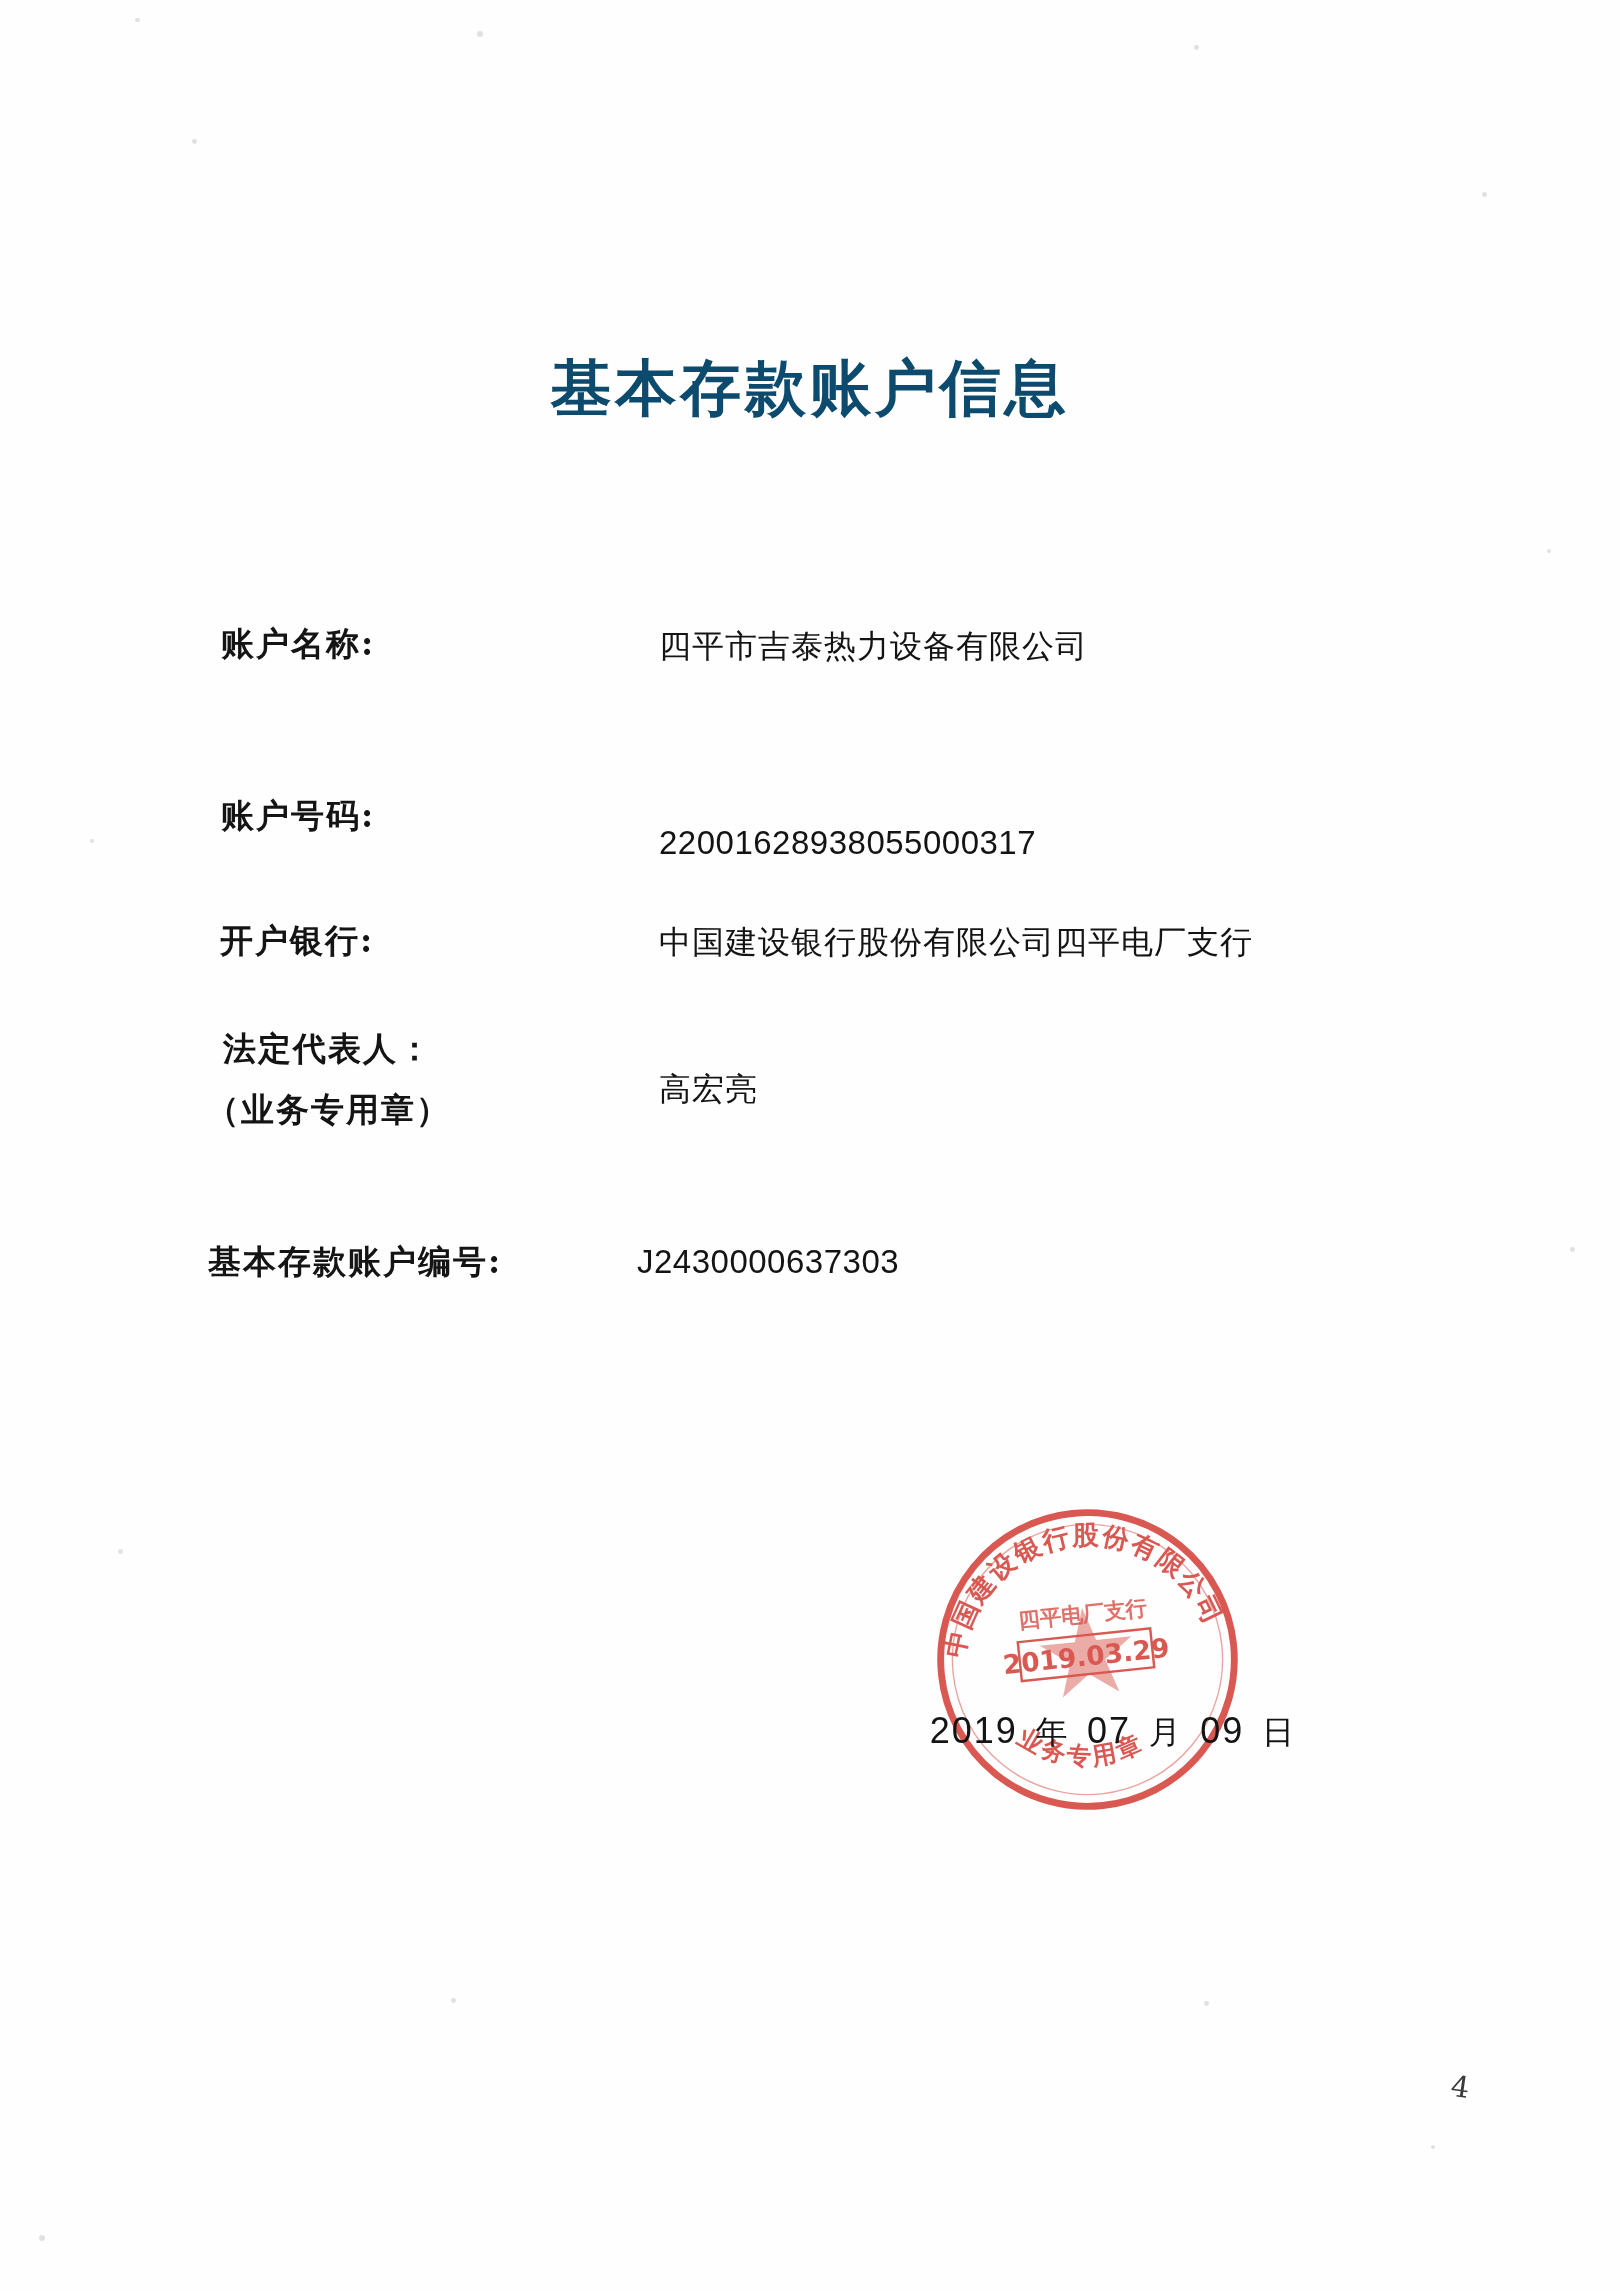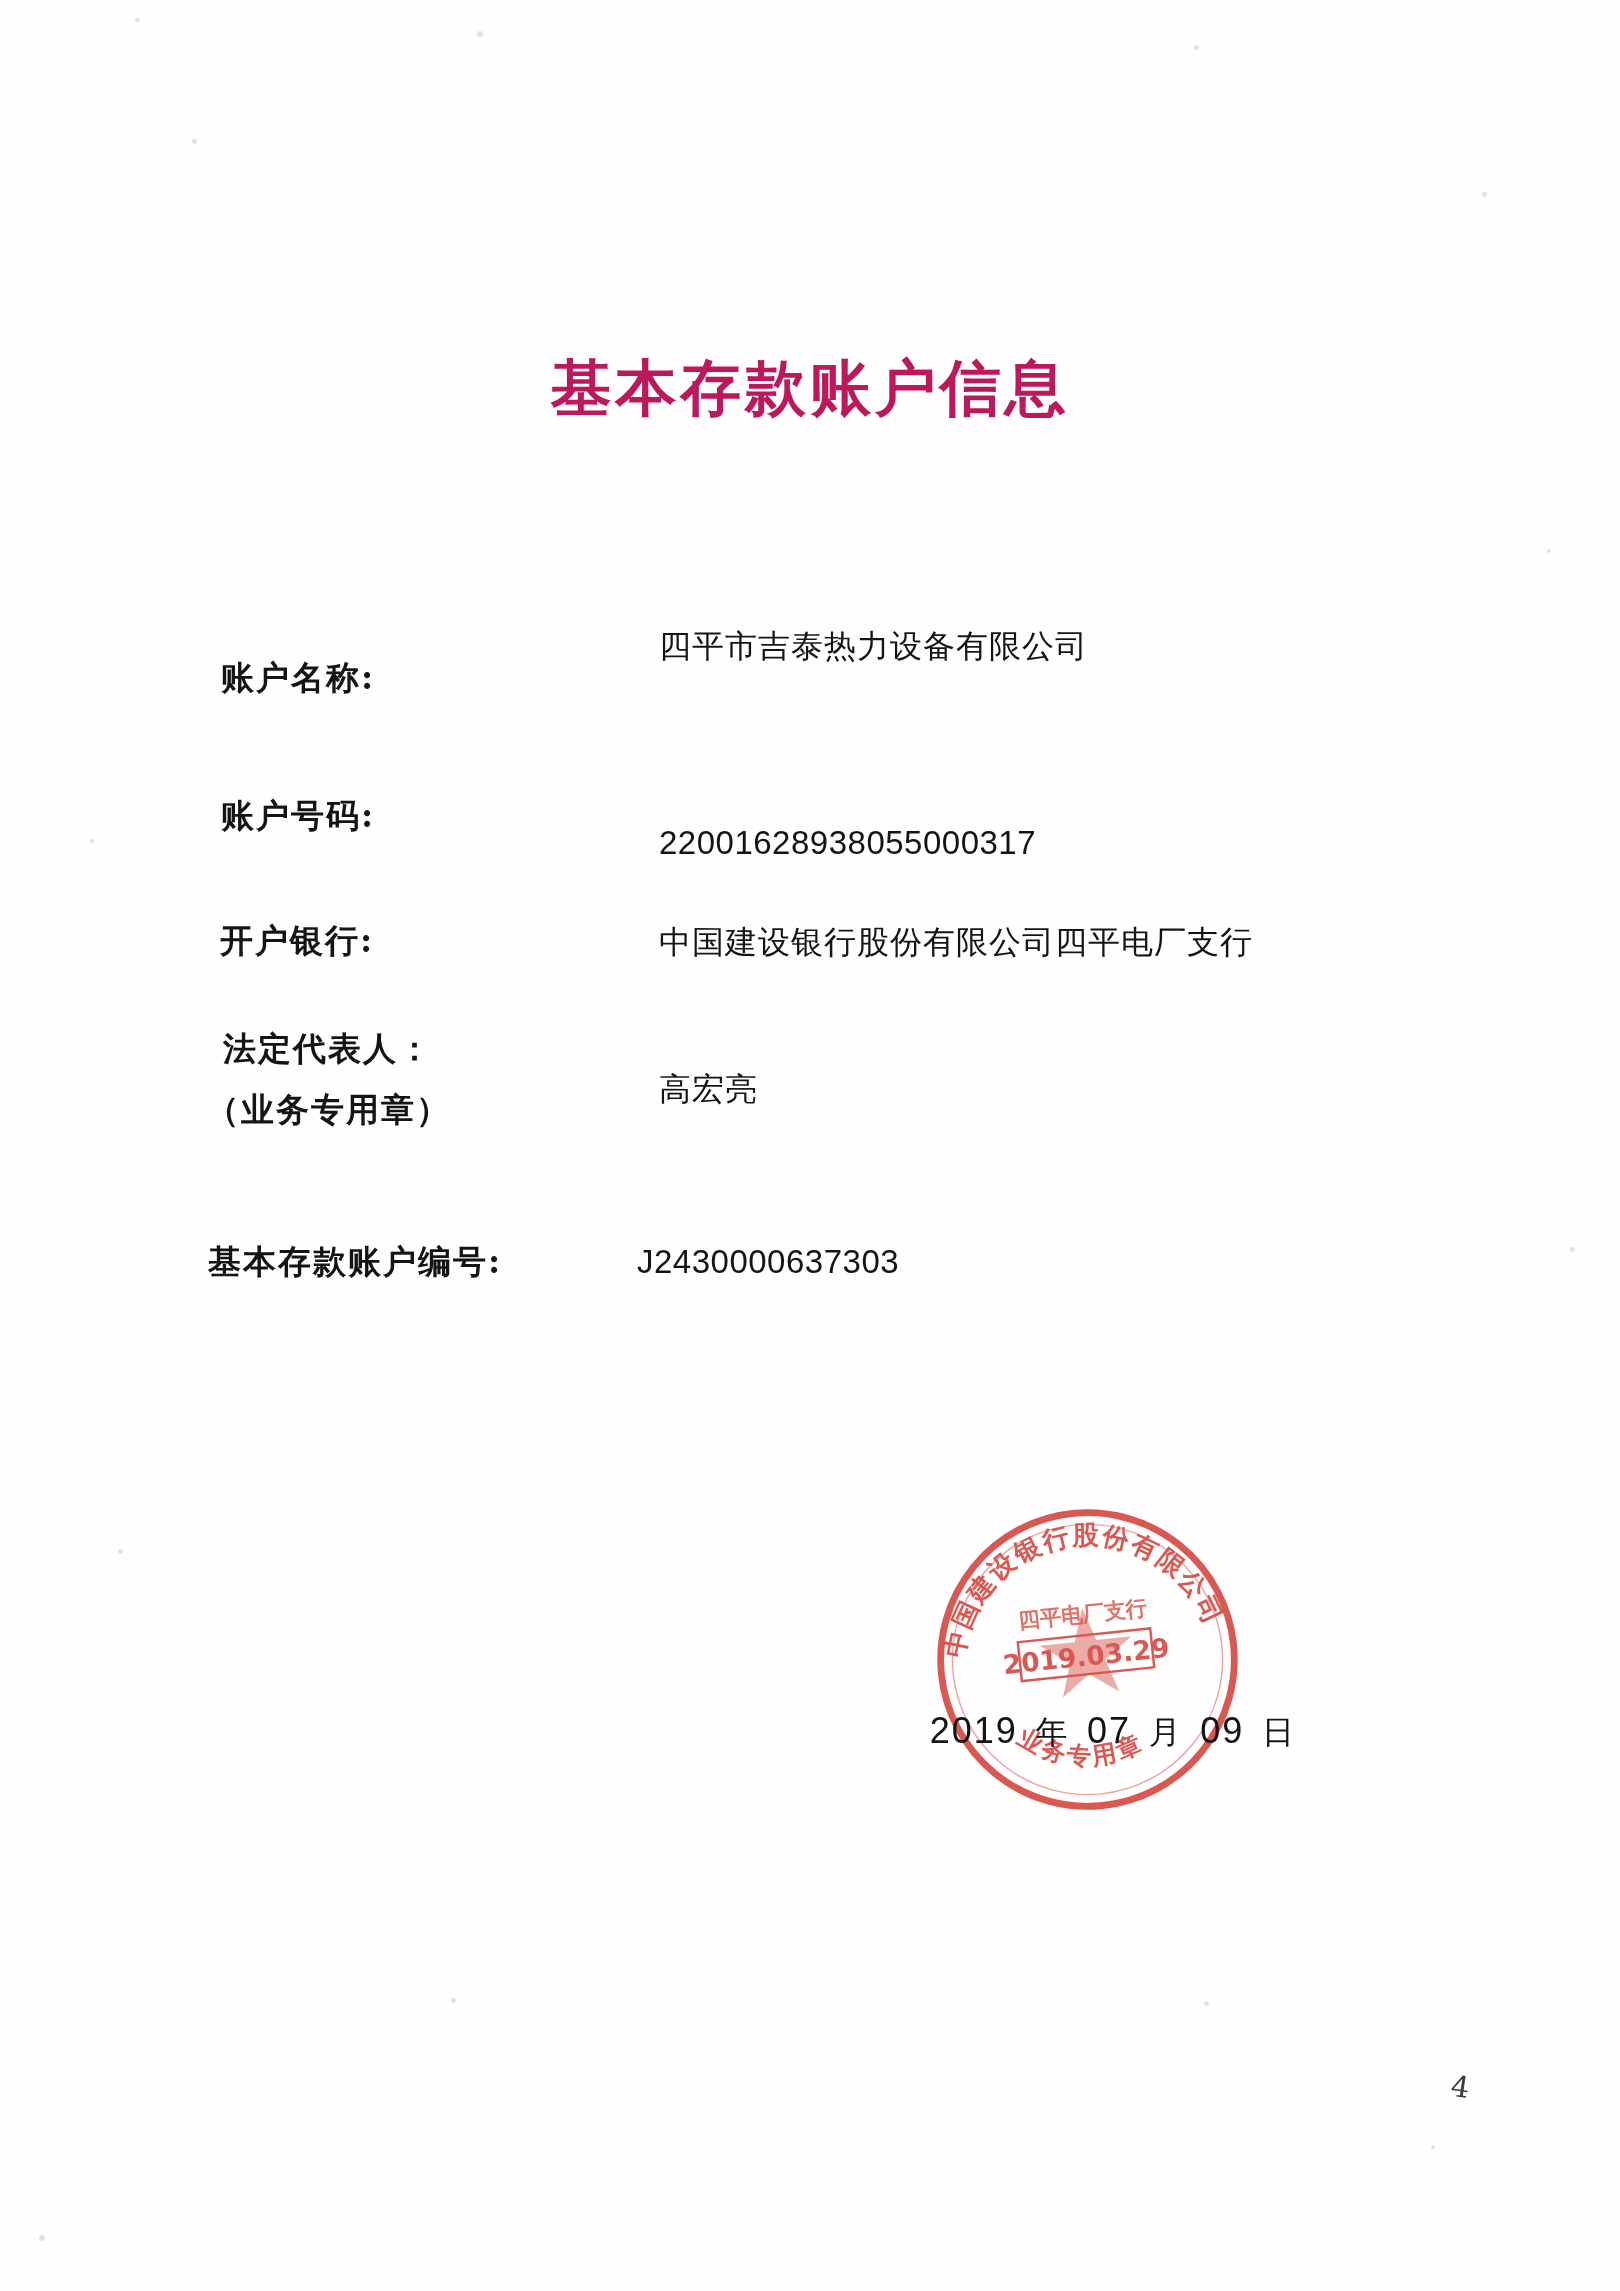--- a/index.html
+++ b/index.html
@@ -33,21 +33,21 @@
   .doc-title {
     position: absolute;
     top: 348px;
     left: 0;
     width: 100%;
     text-align: center;
     font-size: 61px;
     font-weight: 700;
     letter-spacing: 3.9px;
     font-family: "DejaVu Serif", "Liberation Serif", serif;
-    color: #be185d;
+    color: #0c4a6e;
   }
   .field-label {
     position: absolute;
     font-size: 33px;
     font-weight: 700;
     letter-spacing: 2px;
     white-space: nowrap;
     font-family: "DejaVu Serif", "Liberation Serif", serif;
     color: #141414;
   }
@@ -59,21 +59,21 @@
     font-family: Liberation Serif, serif;
     color: #141414;
   }
   .field-value.numeric {
     font-family: "Liberation Sans", "DejaVu Sans", sans-serif;
     font-size: 33px;
     letter-spacing: 0.5px;
   }
 
   
-  #lbl-name      { top: 622px; left: 221px; margin-top: 34px; }
+  #lbl-name      { top: 622px; left: 221px; }
   #val-name      { top: 625px; left: 659px; }
 
   #lbl-number    { top: 794px; left: 221px; }
   #val-number    { top: 796px; left: 659px; margin-top: 28px; }
 
   #lbl-bank      { top: 919px; left: 220px; }
   #val-bank      { top: 921px; left: 659px; }
 
   #lbl-legal1    { top: 1027px; left: 223px; text-align: center; }
   #lbl-legal2    { top: 1088px; left: 206px; }

